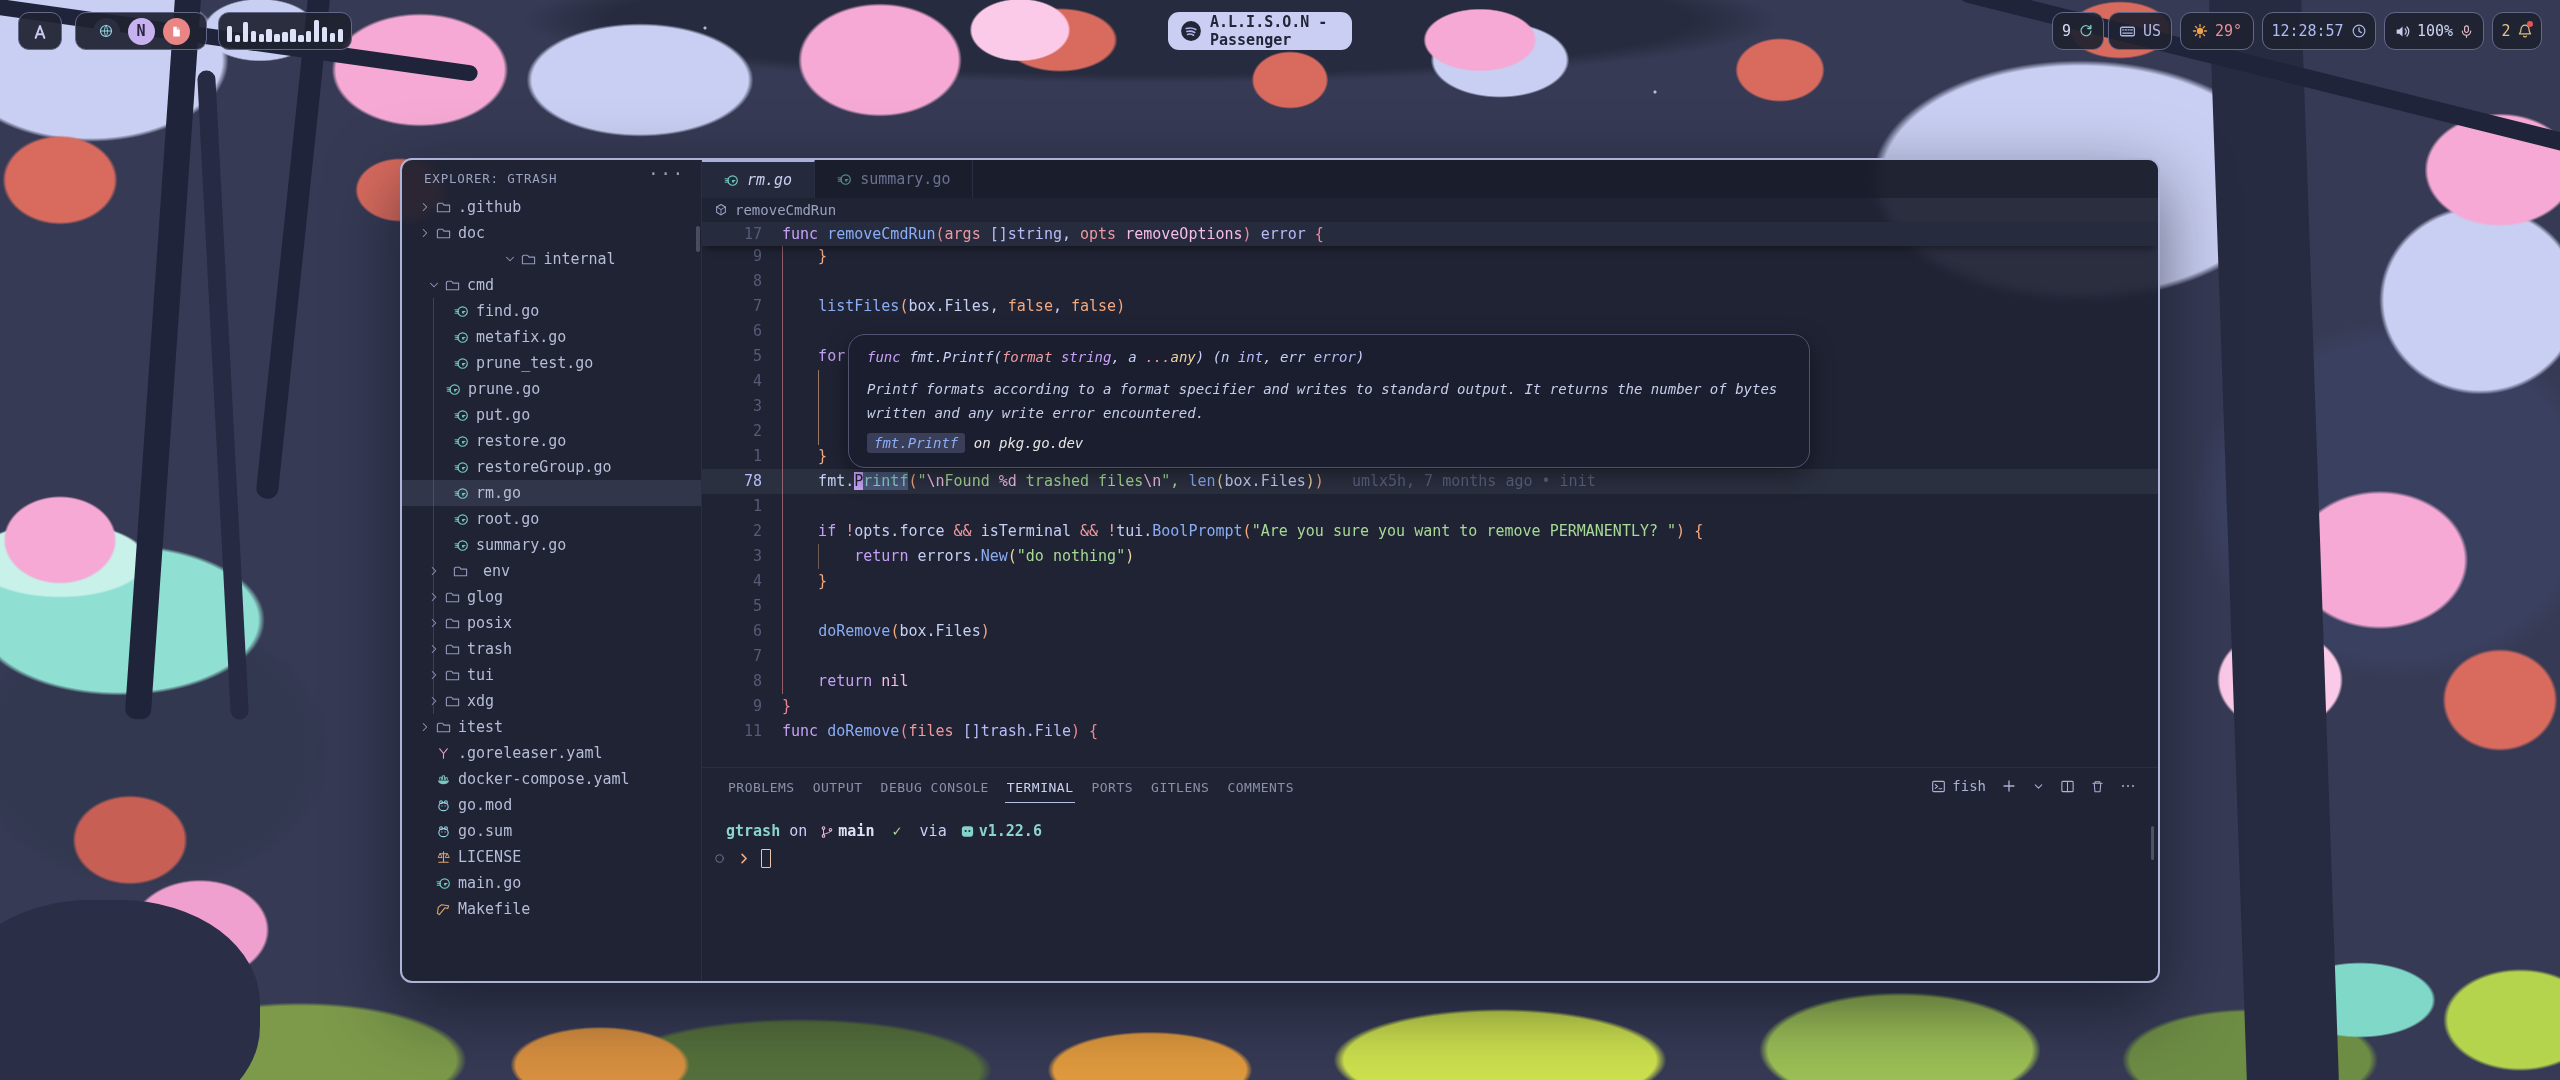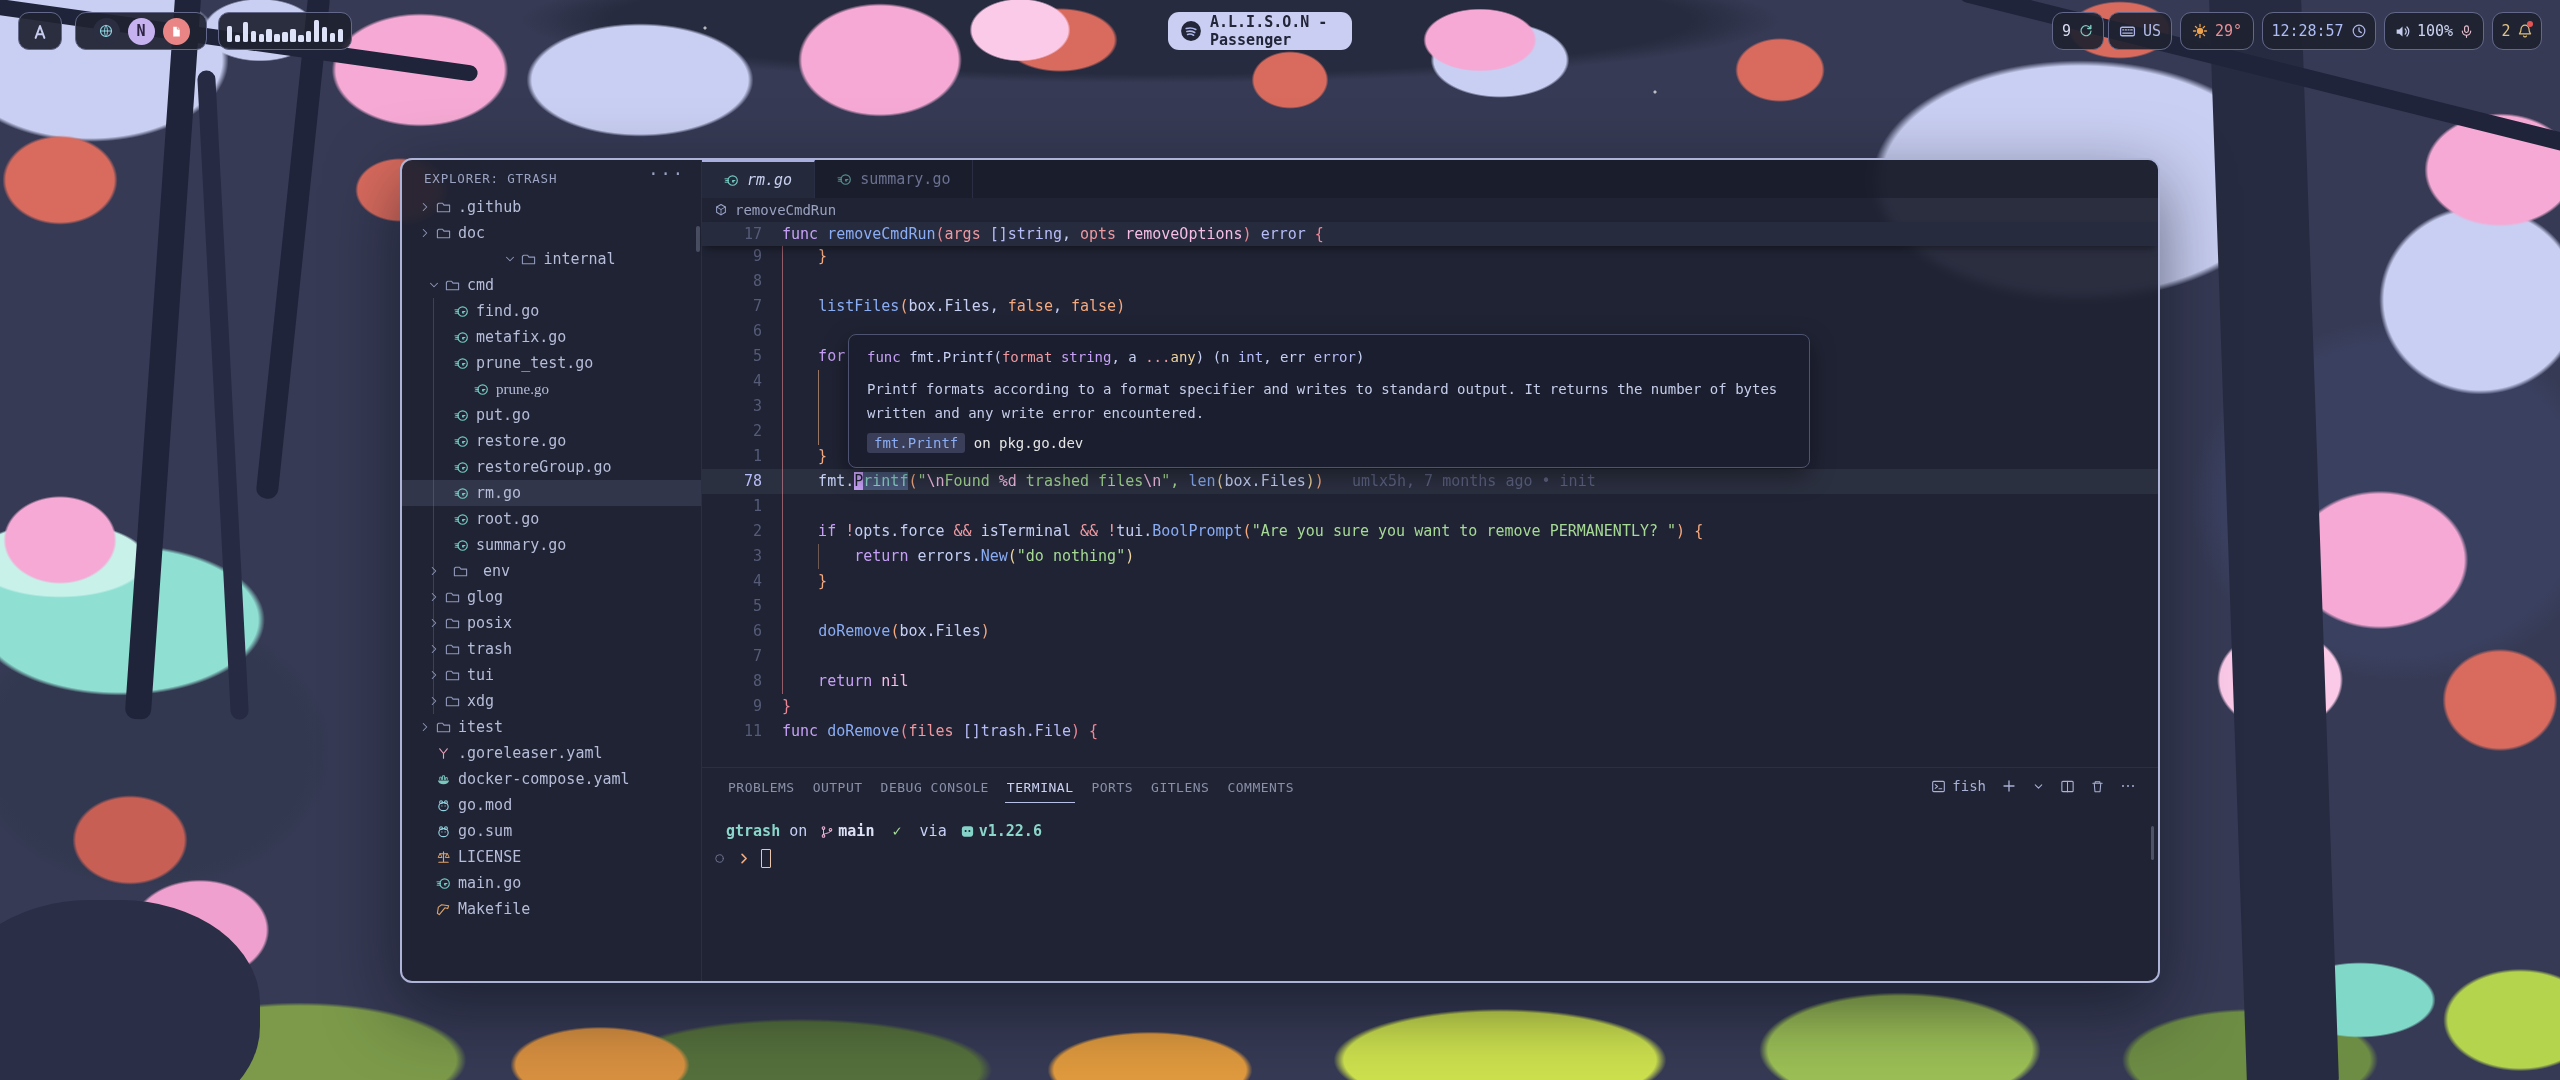--- a/index.html
+++ b/index.html
@@ -139,22 +139,22 @@
   .guide-for { left:116px; top:126px; height:75px; background:#e8b08599; }
   .guide-if { left:116px; top:300px; height:25px; background:#e8b08566; }
 
   .tk-kw{color:#c6a0f6} .tk-fn{color:#8aadf4} .tk-str{color:#a6da95} .tk-esc{color:#f5bde6}
   .tk-txt{color:#c6d0f5} .tk-param{color:#ee99a0} .tk-type{color:#b7bdf8} .tk-const{color:#f5a97f}
   .tk-op{color:#ee99a0} .tk-br1{color:#ed8796} .tk-br2{color:#f5a97f} .tk-br3{color:#eed49f}
   .tk-cursor{background:#c6a0f6;color:#1e2030} .tk-sel{background:rgba(138,173,244,.32);color:#8bd5ca}
 
   
   .tooltip { position:absolute; left:146px; top:174px; width:962px; height:134px;
-    background:rgba(28,30,46,.97); border:1px solid #4e5371; border-radius:8px;
-    padding:12px 18px; z-index:3; font-size:14px; box-shadow:0 8px 24px rgba(0,0,0,.4); }
+    background:rgba(28,30,46,.97); border:1px solid #4e5371; border-radius:17px;
+    padding:12px 18px; z-index:3; font-size:14px; box-shadow:0 8px 24px rgba(0,0,0,.4);font-style:italic; }
   .tt-sig { white-space:pre; line-height:20px; }
   .tt-doc { margin-top:10px; color:#c5cdea; line-height:24px; width:926px; }
   .tt-link { margin-top:10px; font-size:14px; }
   .tt-chip { background:#3a3e58; color:#8aadf4; padding:2px 7px; border-radius:3px; }
   .tt-rest { color:#e5e5e5; }
 
   
   .panel { position:absolute; left:300px; top:607px; right:0; bottom:0; border-top:1px solid #2b2f45; }
   .phead { position:absolute; left:0; top:0; right:0; height:36px; display:flex; align-items:center; }
   .ptabs { display:flex; gap:14px; padding-left:24px; }
@@ -406,21 +406,21 @@
             <span class="ic ic-go-file">
               <svg viewBox="0 0 16 16" width="15" height="15" fill="none" stroke="currentColor" stroke-width="1.2" stroke-linecap="round" stroke-linejoin="round">
                 <circle cx="9.2" cy="8" r="5"></circle>
                 <path d="M1 6.2h4M1.8 8h3M1.2 9.8h3.6" stroke-width="1"></path>
                 <path d="M11.6 8H9.2v1.4h1.3"></path>
               </svg>
             </span>
           </span>
           <span>prune_test.go</span>
         </div>
-        <div class="trow" style="padding-left: 52px; font-family: Liberation Serif, serif;">
+        <div class="trow" style="padding-left: 24px;">
           <span class="chev"></span>
           <span class="ficon">
             <span class="ic ic-go-file">
               <svg viewBox="0 0 16 16" width="15" height="15" fill="none" stroke="currentColor" stroke-width="1.2" stroke-linecap="round" stroke-linejoin="round">
                 <circle cx="9.2" cy="8" r="5"></circle>
                 <path d="M1 6.2h4M1.8 8h3M1.2 9.8h3.6" stroke-width="1"></path>
                 <path d="M11.6 8H9.2v1.4h1.3"></path>
               </svg>
             </span>
           </span>

